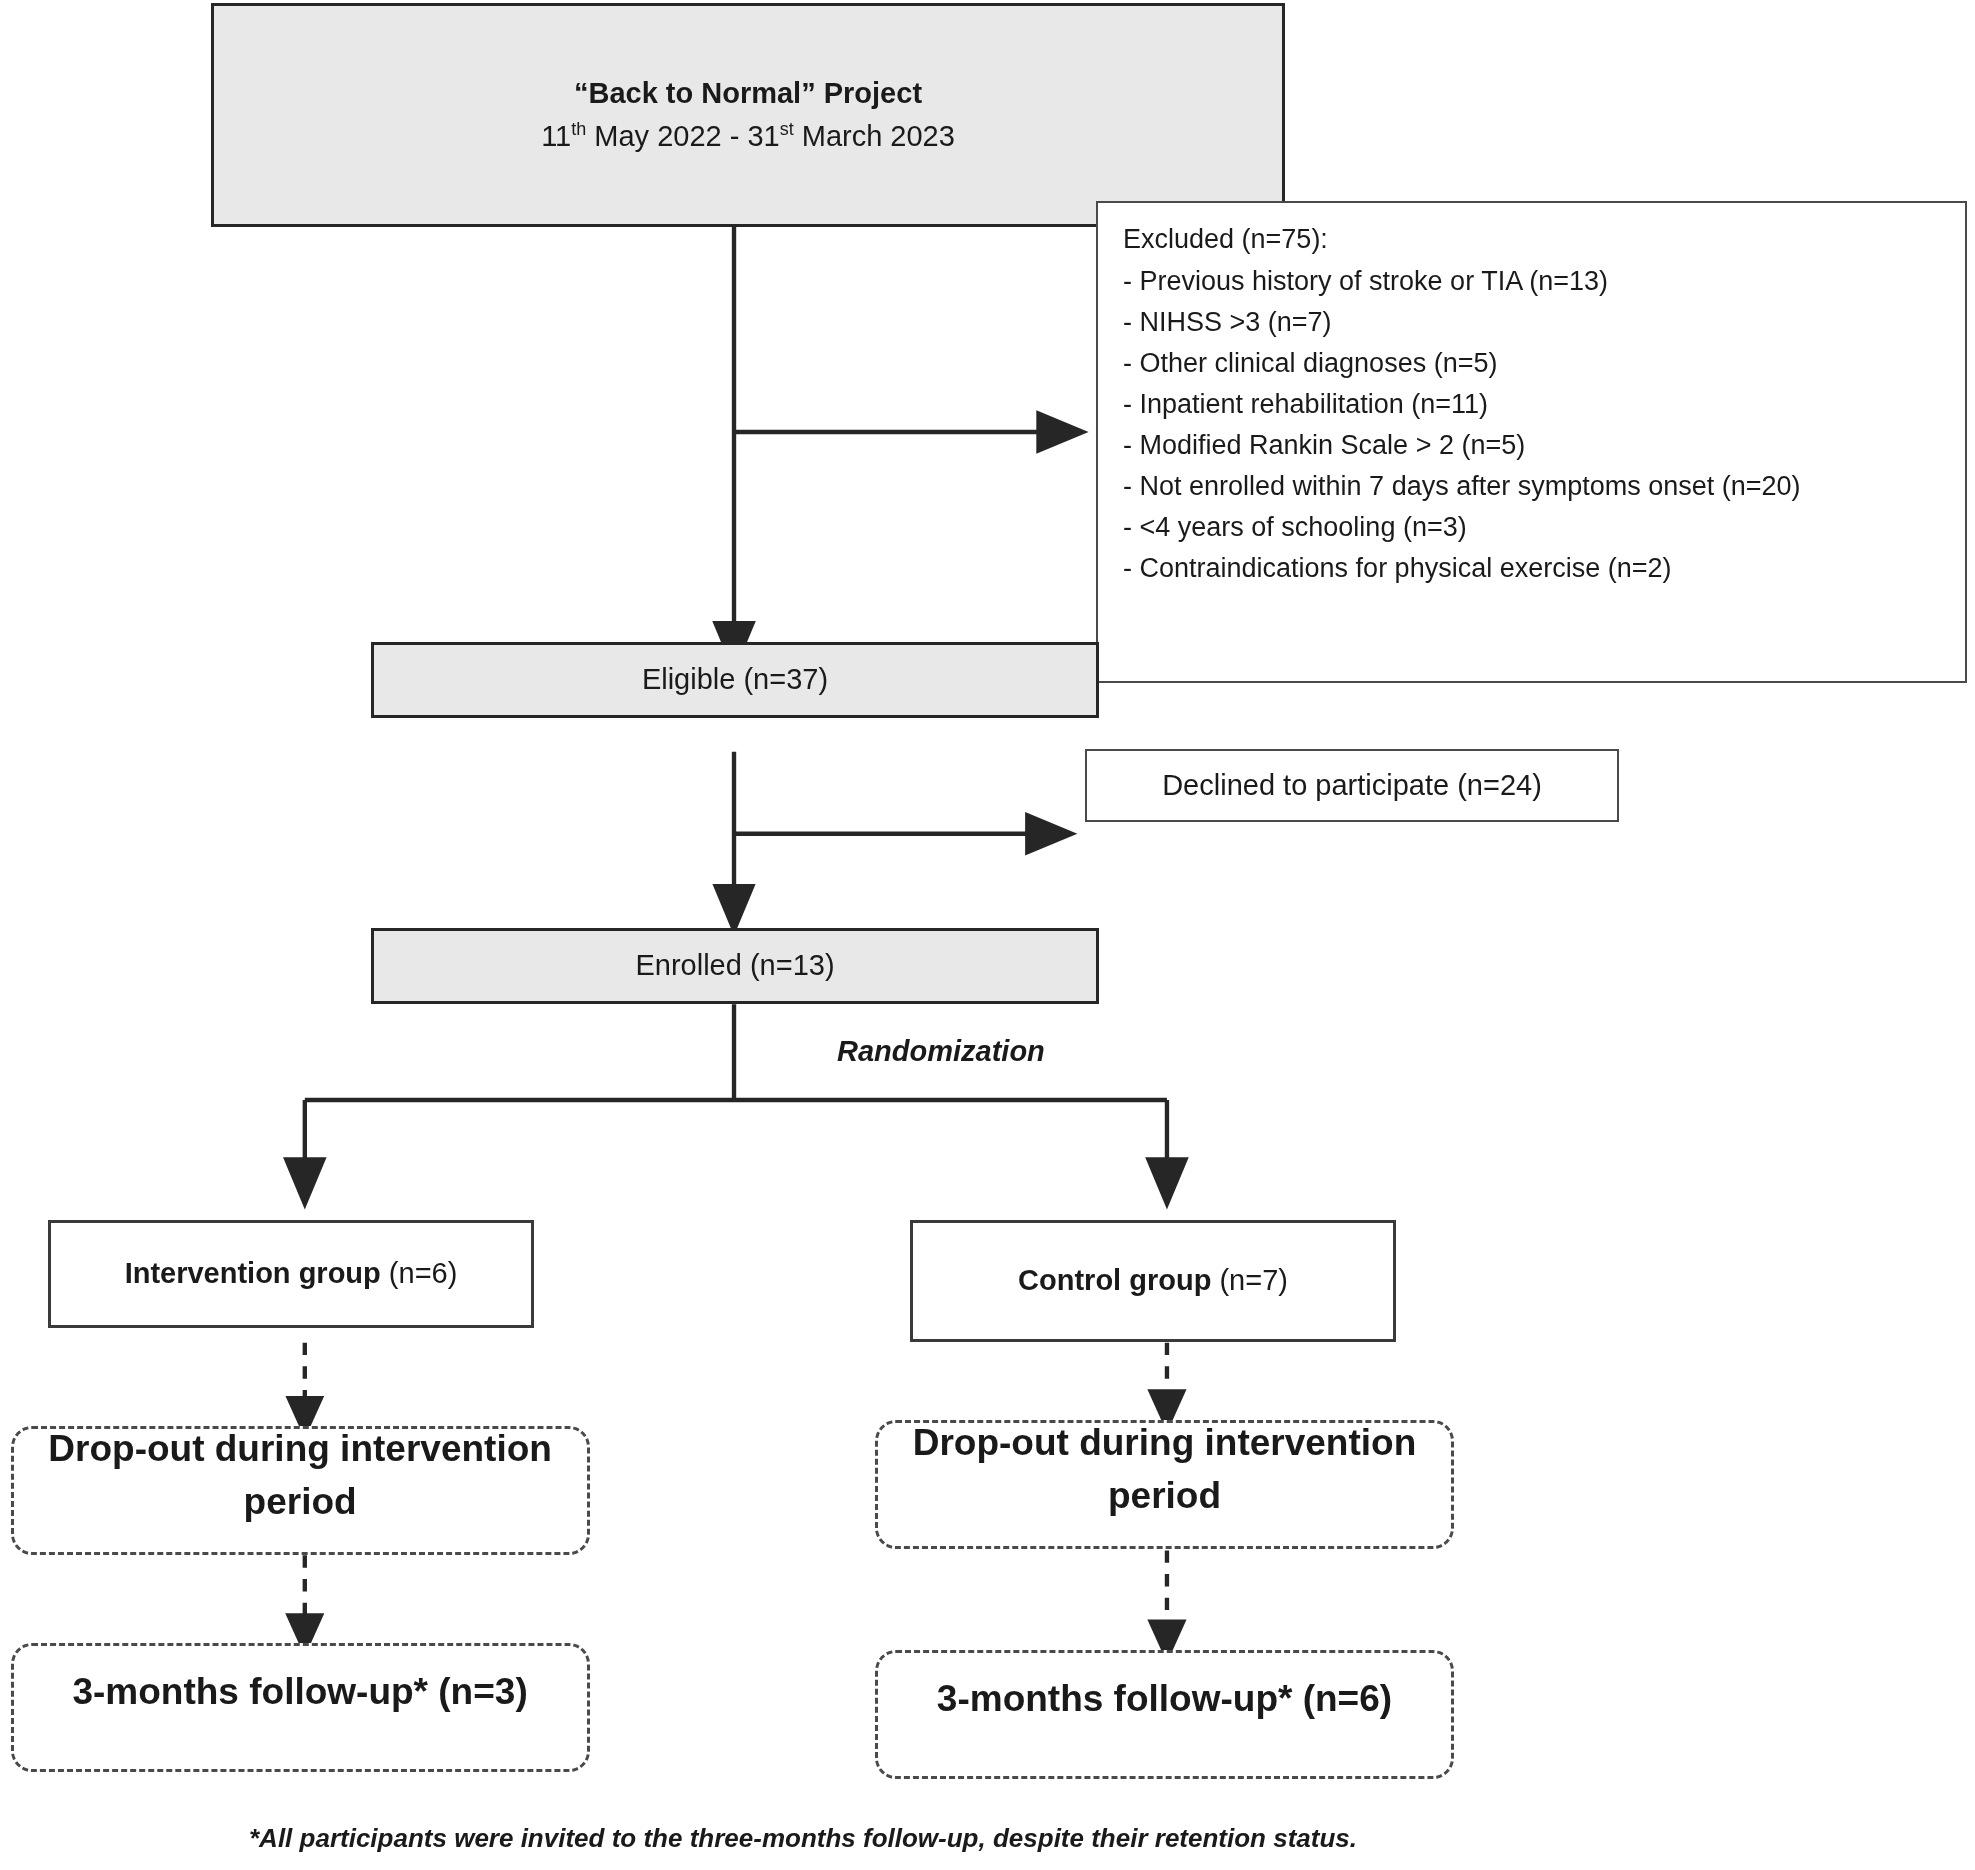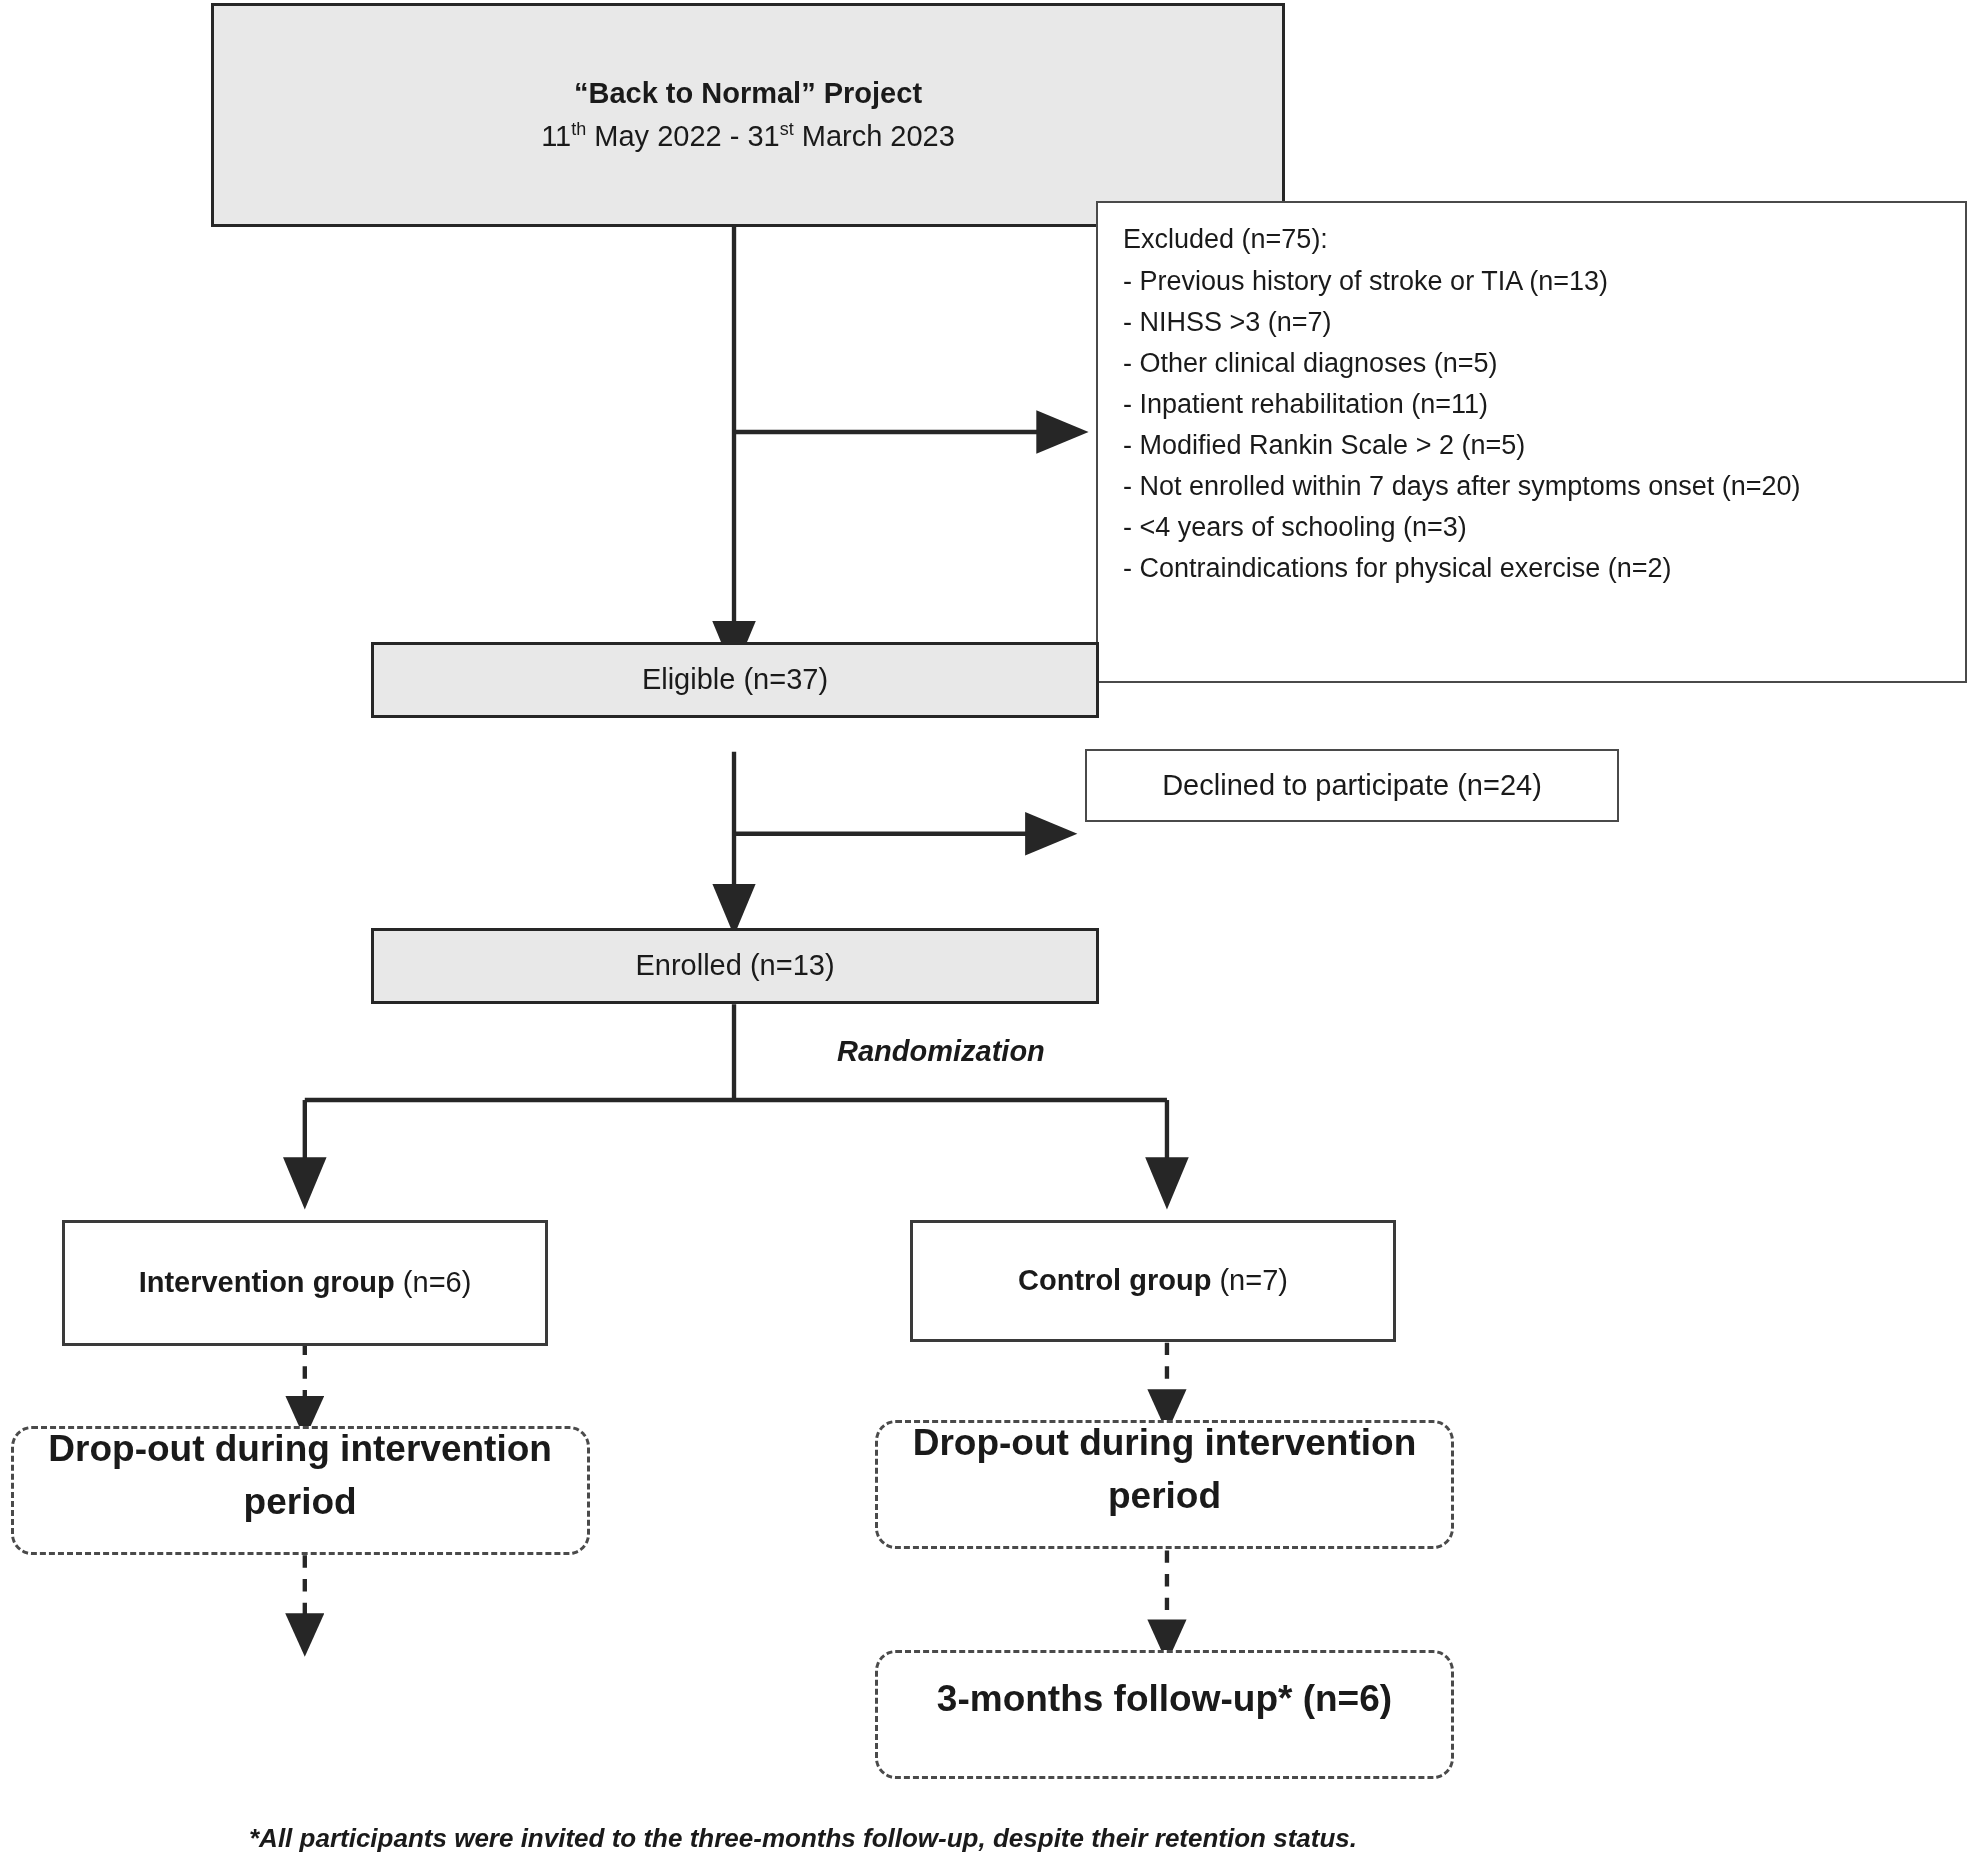--- a/index.html
+++ b/index.html
@@ -200,21 +200,21 @@
   </div>
 
   <div class="node node-solid-grey" style="left:371px; top:928px; width:728px; height:76px;">
     <div class="inner">
       <span class="t-box-label">Enrolled (n=13)</span>
     </div>
   </div>
 
   <div class="rand-label" style="left:837px; top:1035px;font-style:italic;">Randomization</div>
 
-  <div class="node node-solid-white" style="left:62px; top:1220px; width:486px; height:126px;justify-content:center;">
+  <div class="node node-solid-white" style="left:48px; top:1220px; width:486px; height:108px;justify-content:center;">
     <div class="inner">
       <span class="t-box-label-bold">Intervention group</span><span class="t-box-label"> (n=6)</span>
     </div>
   </div>
 
   <div class="node node-solid-white" style="left:910px; top:1220px; width:486px; height:122px;">
     <div class="inner">
       <span class="t-box-label-bold">Control group</span><span class="t-box-label"> (n=7)</span>
     </div>
   </div>
@@ -224,20 +224,25 @@
       <span class="t-italic">Drop-out during intervention period</span>
     </div>
   </div>
 
   <div class="node node-dashed" style="left:875px; top:1420px; width:579px; height:129px;">
     <div class="inner">
       <span class="t-italic">Drop-out during intervention period</span>
     </div>
   </div>
 
+  <div class="node node-dashed" style="left:10.6px; top:1643px; width:579px; height:129px;">
+    <div class="inner">
+      <span class="t-italic"><span>3-months follow-up</span><span>*</span><span> (n=3)</span></span>
+    </div>
+  </div>
 
   <div class="node node-dashed" style="left:875px; top:1650px; width:579px; height:129px;">
     <div class="inner">
       <span class="t-italic"><span>3-months follow-up</span><span>*</span><span> (n=6)</span></span>
     </div>
   </div>
 
   <div class="footnote" style="left:249px; top:1823px;">*All participants were invited to the three-months follow-up, despite their retention status.</div>
 
 </div>

